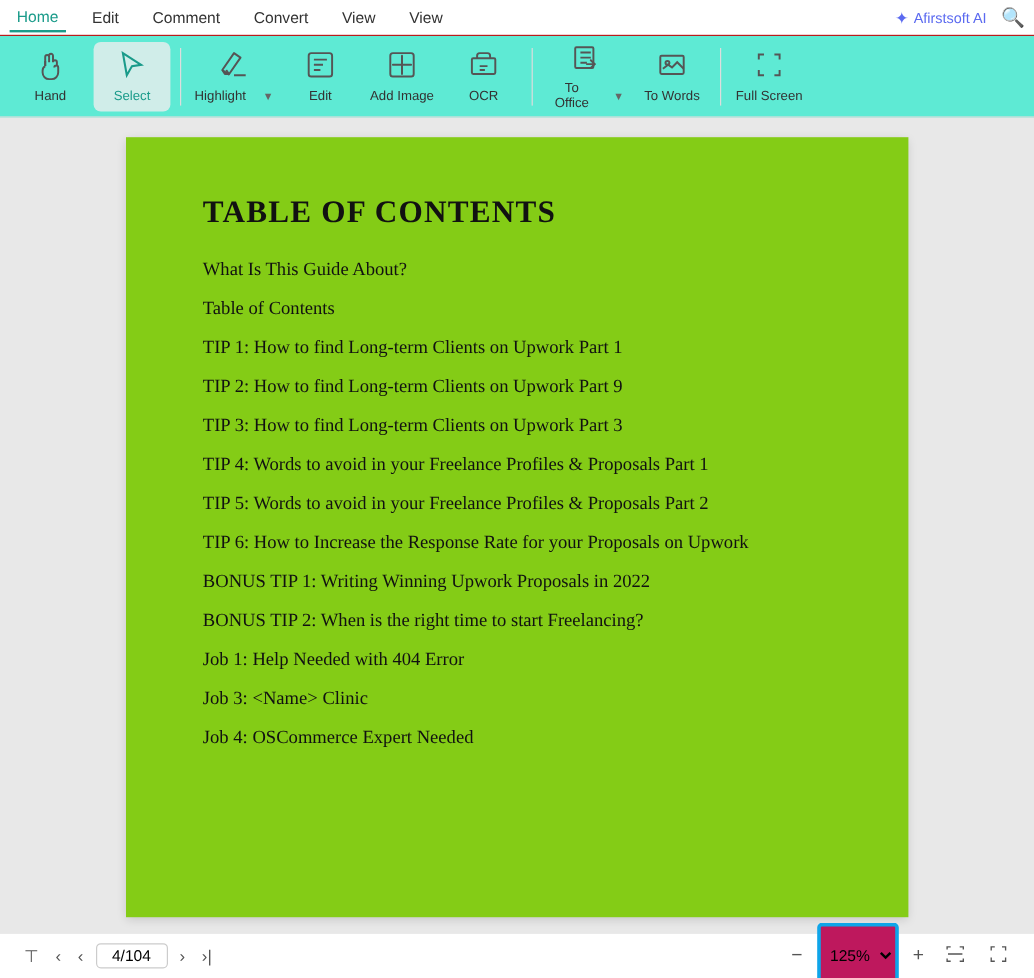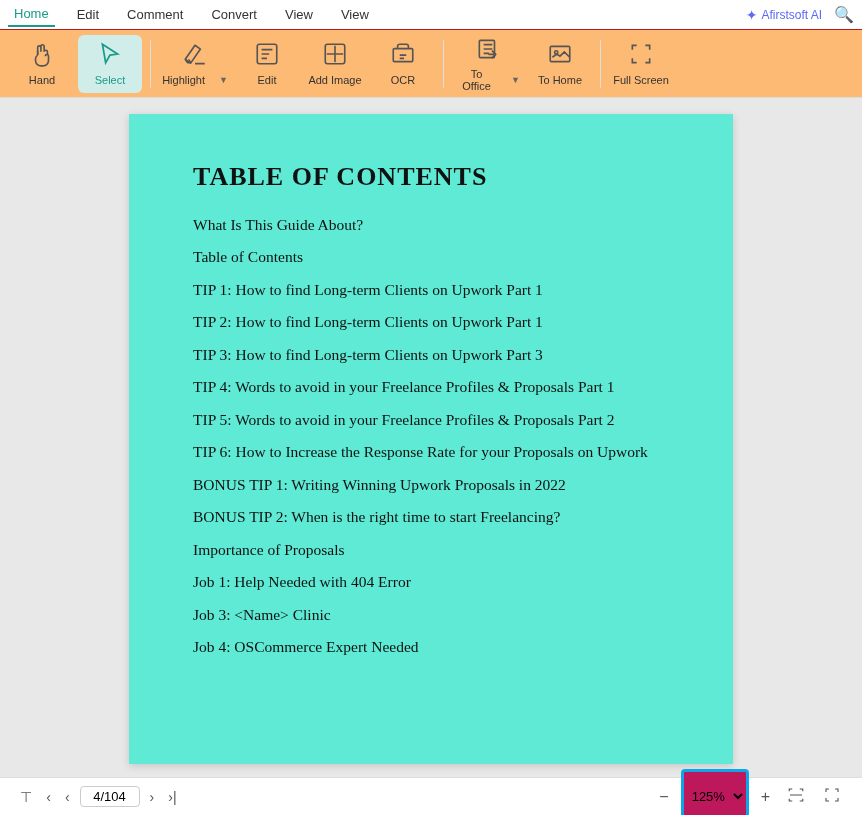--- a/index.html
+++ b/index.html
@@ -56,21 +56,21 @@
     .search-icon-menu {
       font-size: 16px;
       color: #555;
       cursor: pointer;
     }
 
     
     .toolbar {
       display: flex;
       align-items: center;
-      background: #fdba74;
+      background: #5eead4;
       border-bottom: 1px solid #ddd;
       padding: 4px 10px;
       height: 68px;
       gap: 4px;
     }
     .toolbar-btn {
       display: flex;
       flex-direction: column;
       align-items: center;
       justify-content: center;
@@ -139,22 +139,22 @@
     
     .doc-area {
       flex: 1;
       background: #e8e8e8;
       display: flex;
       justify-content: center;
       padding: 16px 0;
       overflow-y: auto;
     }
     .doc-page {
-      background: #5eead4;
-      width: 604px;
+      background: #84cc16;
+      width: 652px;
       min-height: 650px;
       padding: 48px 64px;
       box-shadow: 0 2px 8px rgba(0,0,0,0.15);
     }
     .toc-title {
       font-size: 26px;
       font-weight: 700;
       text-transform: uppercase;
       font-variant: small-caps;
       letter-spacing: 1px;
@@ -338,21 +338,21 @@
   </button>
 
   <button class="toolbar-btn">
     <span class="btn-icon">
       <svg class="icon-svg" viewBox="0 0 24 24" fill="none" stroke="#555" stroke-width="1.5">
         <rect x="3" y="5" width="18" height="14" rx="1"></rect>
         <circle cx="8.5" cy="10.5" r="1.5"></circle>
         <path d="M21 15l-5-5-4 4-3-2-4 3"></path>
       </svg>
     </span>
-    <span class="btn-label">To Home</span>
+    <span class="btn-label">To Words</span>
   </button>
 
   <div class="toolbar-sep"></div>
 
   <button class="toolbar-btn">
     <span class="btn-icon">
       <svg class="icon-svg" viewBox="0 0 24 24" fill="none" stroke="#555" stroke-width="1.5">
         <path d="M4 8V4h4M20 8V4h-4M4 16v4h4M20 16v4h-4"></path>
       </svg>
     </span>
@@ -360,28 +360,27 @@
   </button>
 </div>
 
 <div class="doc-area">
   <div class="doc-page">
     <div class="toc-title">Table of Contents</div>
     <div id="toc-items-container">
         <div class="toc-item">What Is This Guide About?</div>
         <div class="toc-item">Table of Contents</div>
         <div class="toc-item">TIP 1: How to find Long-term Clients on Upwork Part 1</div>
-        <div class="toc-item">TIP 2: How to find Long-term Clients on Upwork Part 1</div>
+        <div class="toc-item">TIP 2: How to find Long-term Clients on Upwork Part 9</div>
         <div class="toc-item">TIP 3: How to find Long-term Clients on Upwork Part 3</div>
         <div class="toc-item">TIP 4: Words to avoid in your Freelance Profiles &amp; Proposals Part 1</div>
         <div class="toc-item">TIP 5: Words to avoid in your Freelance Profiles &amp; Proposals Part 2</div>
         <div class="toc-item">TIP 6: How to Increase the Response Rate for your Proposals on Upwork</div>
         <div class="toc-item">BONUS TIP 1: Writing Winning Upwork Proposals in 2022</div>
         <div class="toc-item">BONUS TIP 2: When is the right time to start Freelancing?</div>
-        <div class="toc-item">Importance of Proposals</div>
         <div class="toc-item">Job 1: Help Needed with 404 Error</div>
         <div class="toc-item">Job 3: &lt;Name&gt; Clinic</div>
         <div class="toc-item">Job 4: OSCommerce Expert Needed</div>
       </div>
   </div>
 </div>
 
 <div class="status-bar">
   <div class="status-left">
     <button class="nav-btn" title="First Page">⊤</button>

